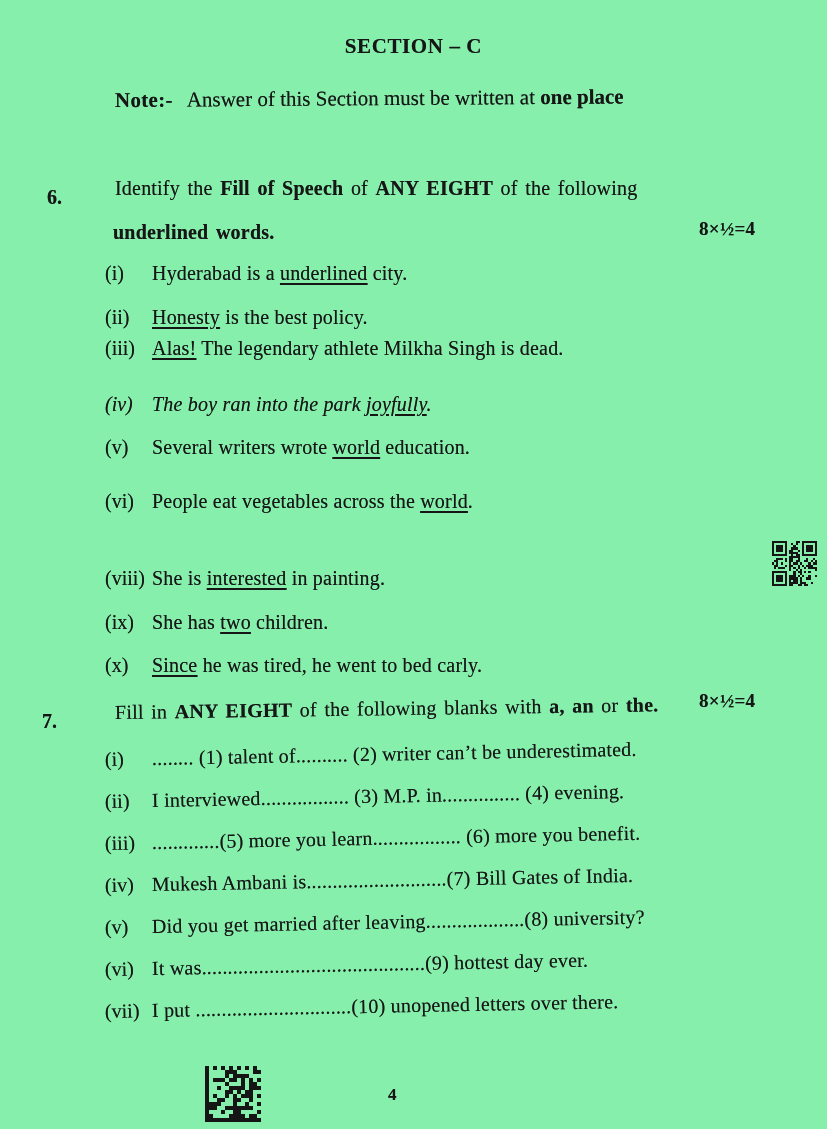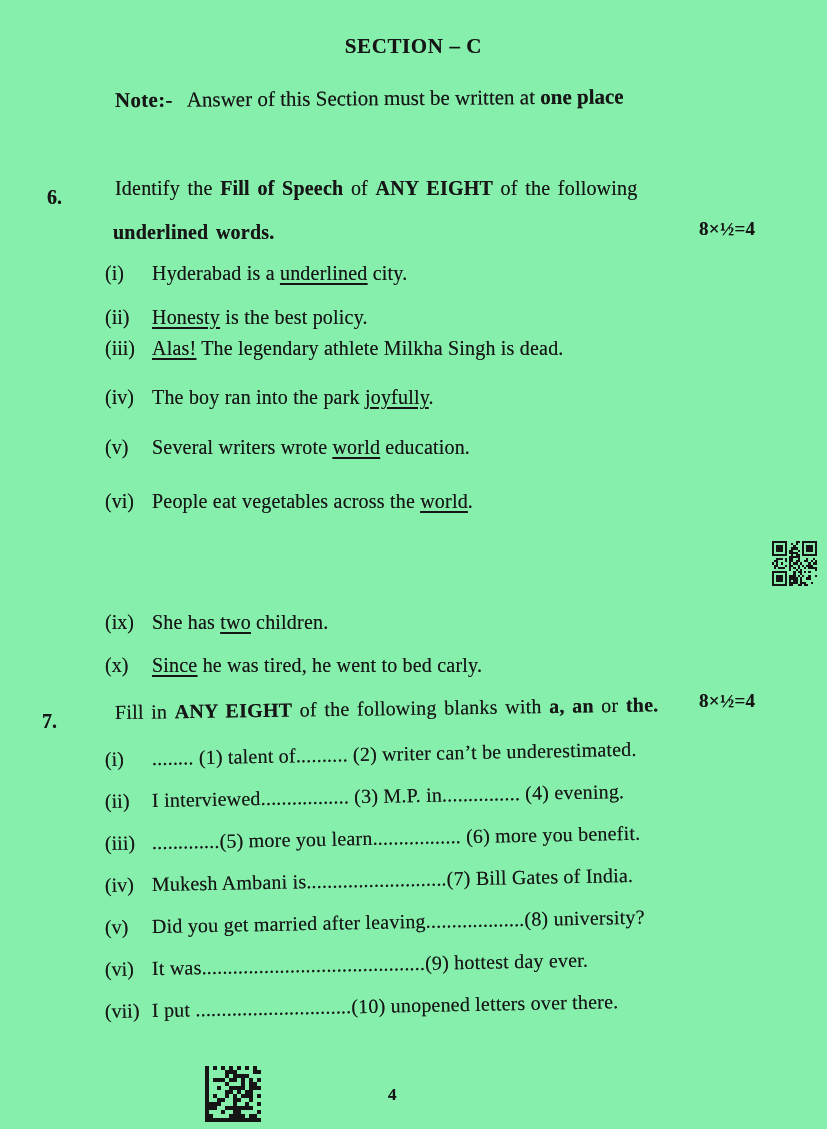--- a/index.html
+++ b/index.html
@@ -59,23 +59,24 @@
 
   <div class="abs qnum q6num">6.</div>
   <div class="abs qhead q6h1"><span>Identify the </span><span class="b">Fill of Speech</span><span> of </span><span class="b">ANY EIGHT</span><span> of the following</span></div>
   <div class="abs qhead q6h2"><span class="b">underlined words.</span></div>
   <div class="abs marks marks6">8×½=4</div>
 
   <div class="items" id="q6-items">
       <div class="item" style="top: 0px;"><span class="roman">(i)</span><span class="itext">Hyderabad is a <span class="u">underlined</span> city.</span></div>
       <div class="item" style="top: 44px;"><span class="roman">(ii)</span><span class="itext"><span class="u">Honesty</span> is the best policy.</span></div>
       <div class="item" style="top: 75px;"><span class="roman">(iii)</span><span class="itext"><span class="u">Alas!</span> The legendary athlete Milkha Singh is dead.</span></div>
-      <div class="item" style="top: 124px;"><span class="roman">(iv)</span><span class="itext">The boy ran into the park <span class="u">joyfully</span>.</span></div>
+      <div class="item" style="top: 131px; font-style: italic;"><span class="roman">(iv)</span><span class="itext">The boy ran into the park <span class="u">joyfully</span>.</span></div>
       <div class="item" style="top: 174px;"><span class="roman">(v)</span><span class="itext">Several writers wrote <span class="u">world</span> education.</span></div>
       <div class="item" style="top: 228px;"><span class="roman">(vi)</span><span class="itext">People eat vegetables across the <span class="u">world</span>.</span></div>
+      <div class="item" style="top: 305px;"><span class="roman">(viii)</span><span class="itext">She is <span class="u">interested</span> in painting.</span></div>
       <div class="item" style="top: 349px;"><span class="roman">(ix)</span><span class="itext">She has <span class="u">two</span> children.</span></div>
       <div class="item" style="top: 392px;"><span class="roman">(x)</span><span class="itext"><span class="u">Since</span> he was tired, he went to bed carly.</span></div>
     </div>
 
   <div class="abs qr-right" id="qr-right">
       <svg viewBox="0 0 21 21">
         <rect x="0" y="0" width="7" height="1" fill="#151515"></rect>
         <rect x="0" y="6" width="7" height="1" fill="#151515"></rect>
         <rect x="0" y="1" width="1" height="5" fill="#151515"></rect>
         <rect x="6" y="1" width="1" height="5" fill="#151515"></rect>

